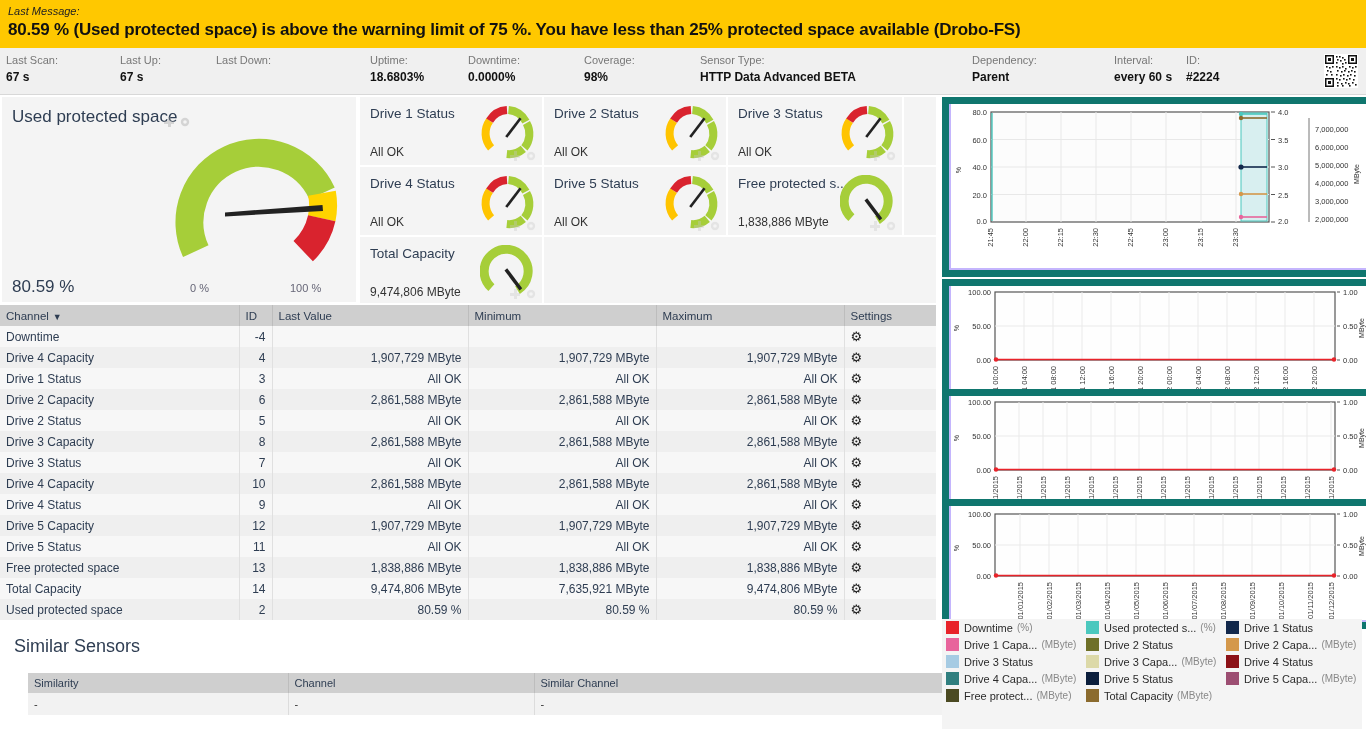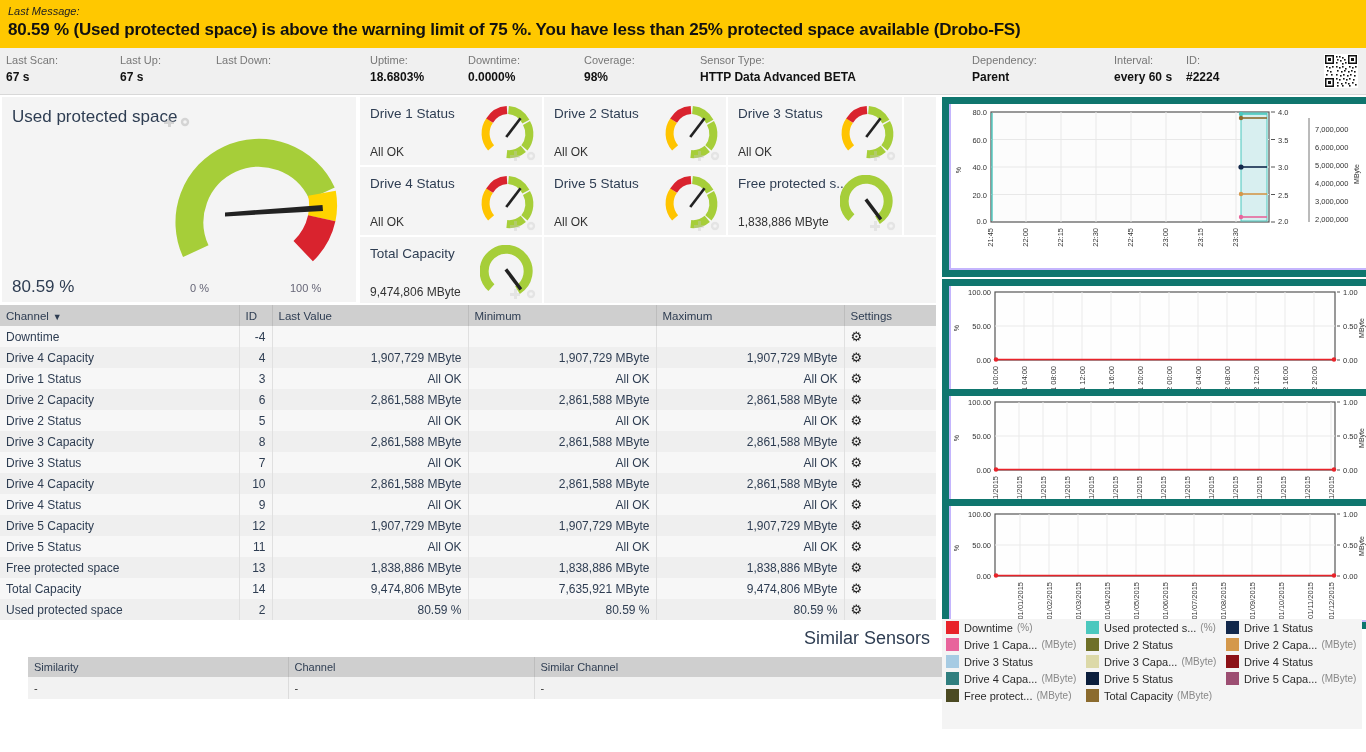--- a/index.html
+++ b/index.html
@@ -60,21 +60,21 @@
   }
   .chtable tr.odd td{background:#f7f7f7;}
   .chtable tr.even td{background:#efefef;}
   .chtable td.num{text-align:right;}
   .chtable td.gear{text-align:left;border-right:none;}
   .chtable th.lastcol{border-right:none;}
   .caret{font-size:9px;margin-left:4px;color:#2e3d52;}
 
   
   .similar{position:absolute;left:0;top:525px;width:936px;}
-  .similar h2{margin:0;padding:8px 6px 8px 6px;font-size:18px;font-weight:normal;color:#2e3d52;text-align:right;}
+  .similar h2{margin:8px;padding:8px 6px 8px 6px;font-size:18px;font-weight:normal;color:#2e3d52;}
   .similar table{border-collapse:collapse;width:936px;table-layout:fixed;margin-left:28px;}
   .similar th{
     background:#cfcfcf;color:#2e3d52;font-size:11px;font-weight:normal;text-align:left;
     padding:3px 6px;border-right:1px solid #bdbdbd;height:14px;
   }
   .similar td{background:#f2f2f2;font-size:11px;color:#333;padding:3px 6px;height:16px;border-right:1px solid #dcdcdc;}
   .similar th.lastcol,.similar td.lastcol{border-right:none;}
 
   
   .rightcol{position:absolute;left:938px;top:0;width:428px;height:636px;}

